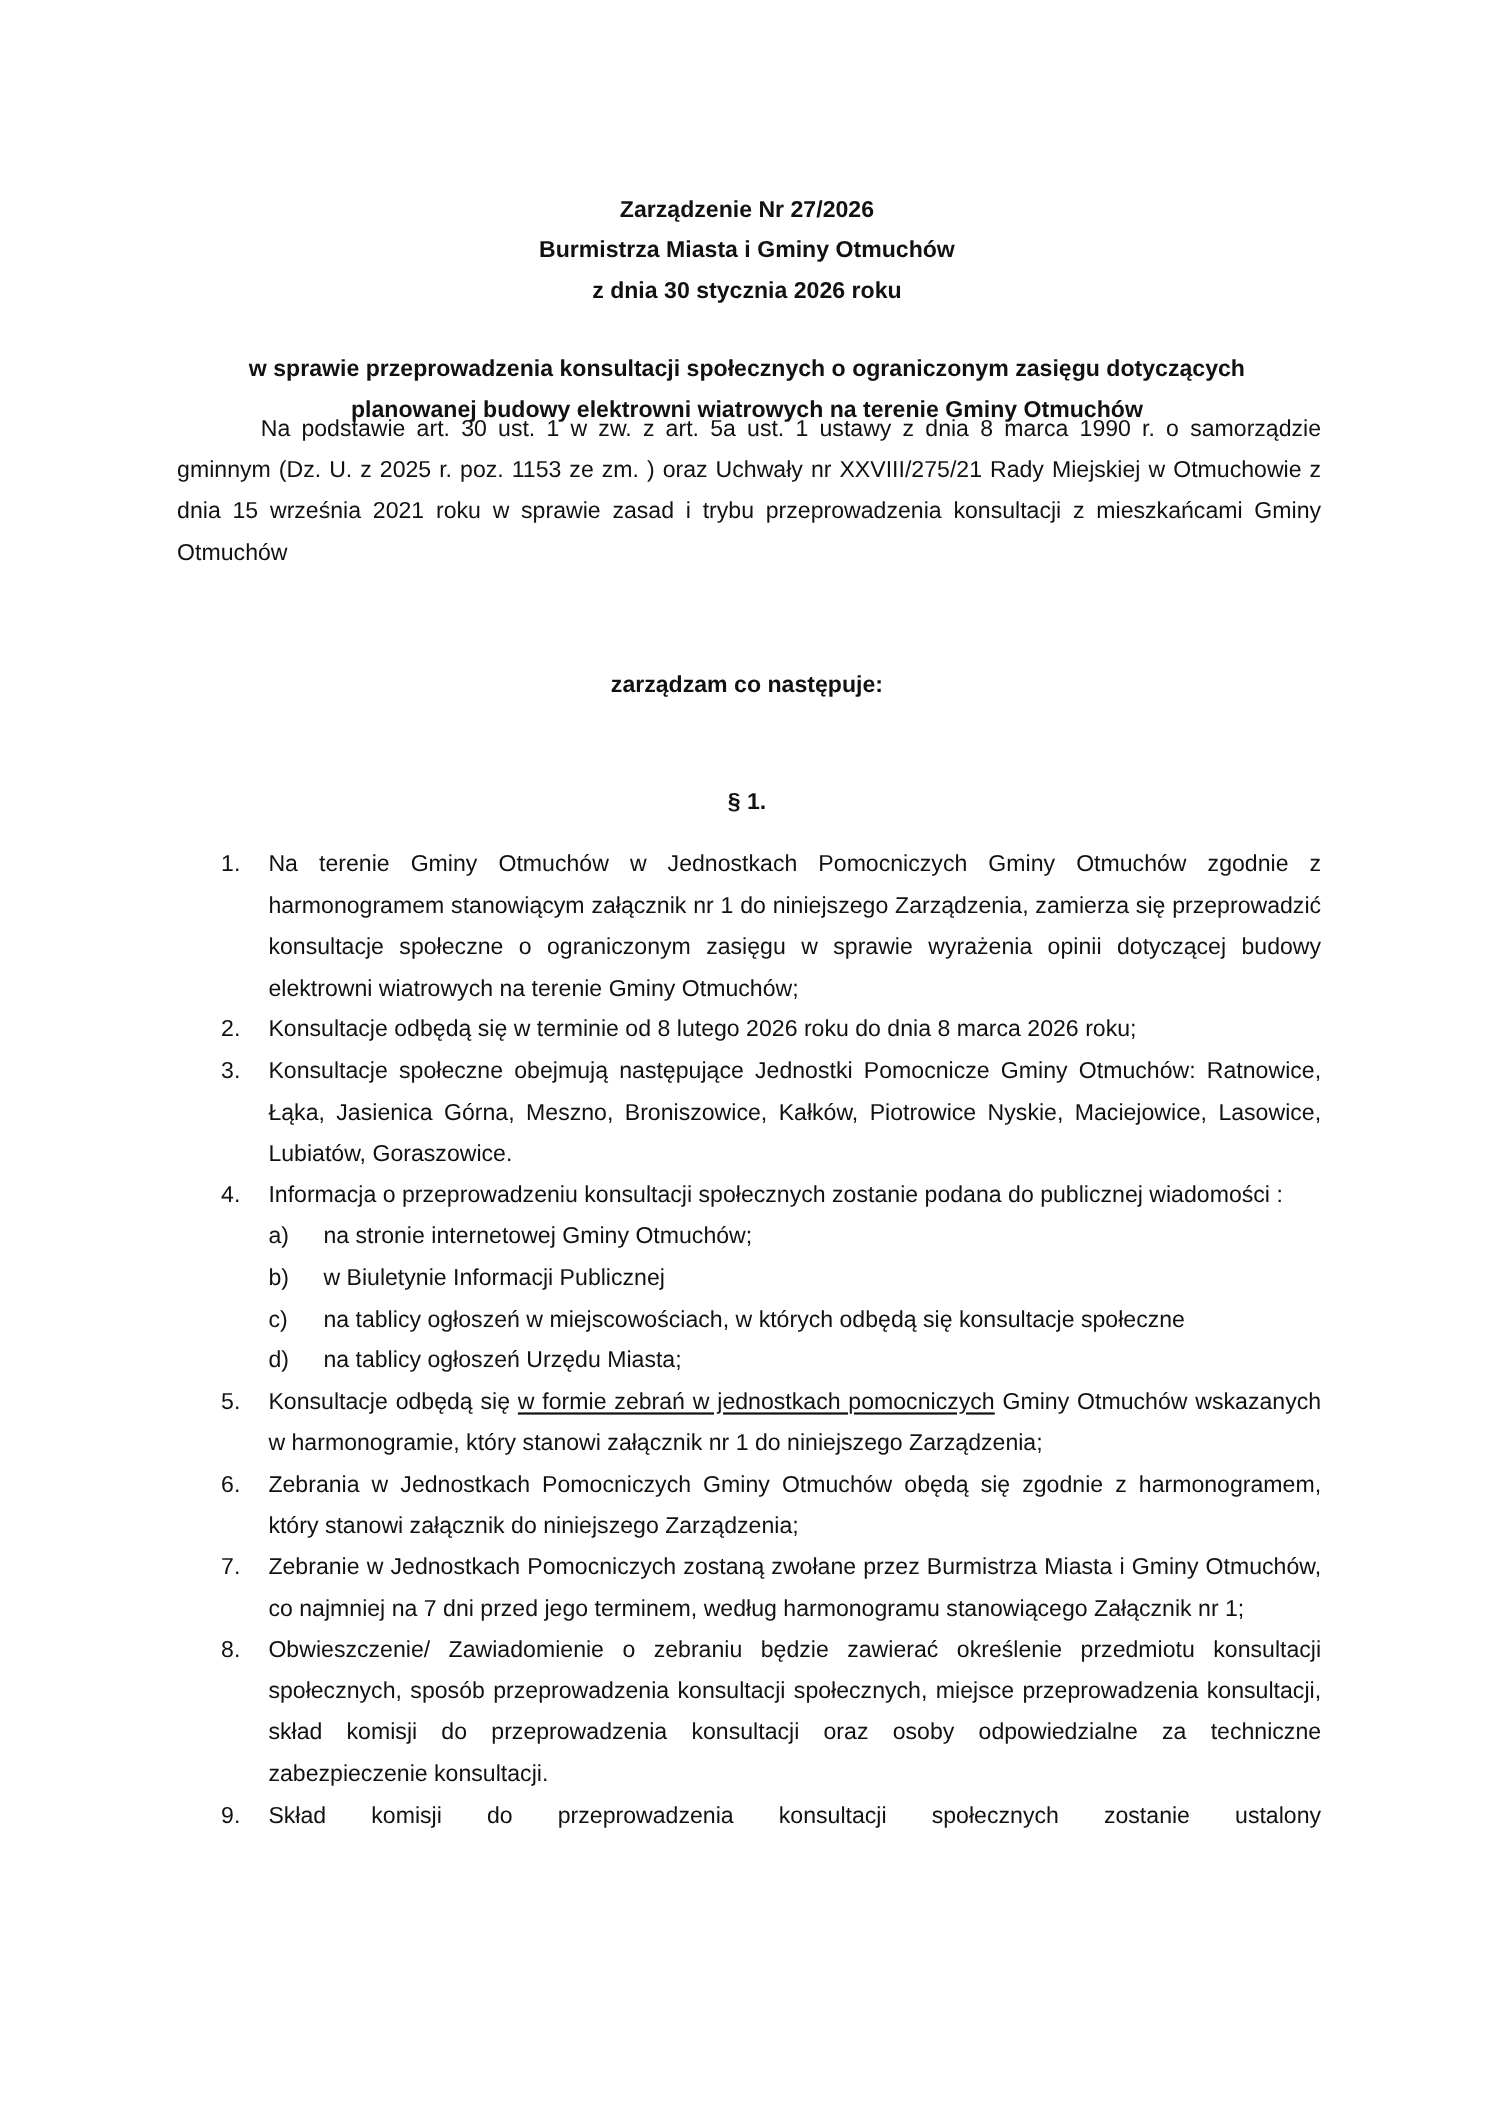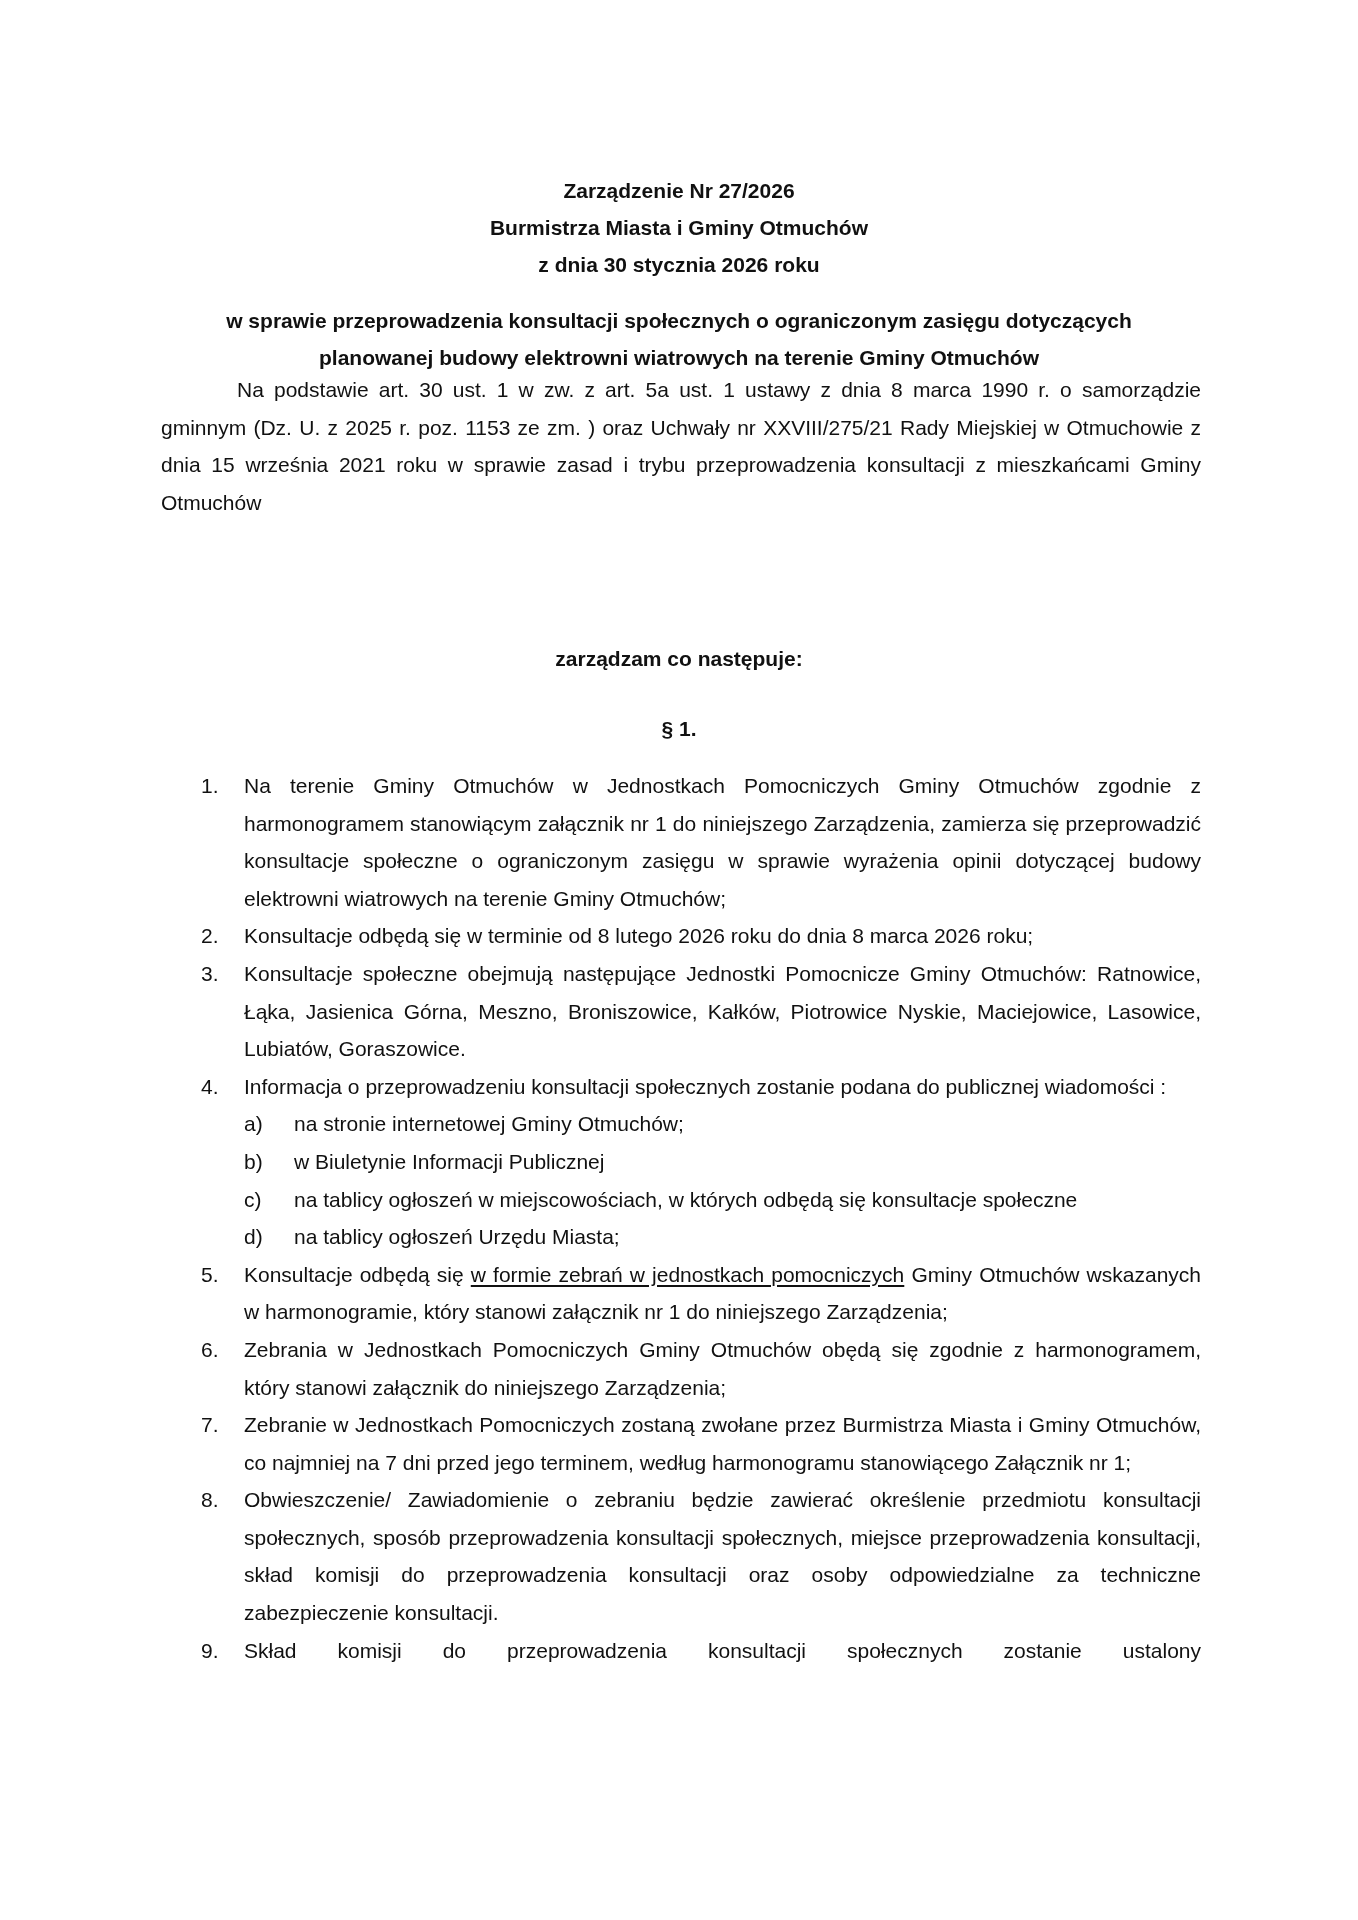--- a/index.html
+++ b/index.html
@@ -28,30 +28,30 @@
 <body>
 
 <div class="page">
 
   <div class="center" style="top:172px;">
     <div>Zarządzenie Nr 27/2026</div>
     <div>Burmistrza Miasta i Gminy Otmuchów</div>
     <div>z dnia 30 stycznia 2026 roku</div>
   </div>
 
-  <div class="center" style="top:302px;">
+  <div class="center" style="top:317px;">
     <div>w sprawie przeprowadzenia konsultacji społecznych o ograniczonym zasięgu dotyczących</div>
     <div>planowanej budowy elektrowni wiatrowych na terenie Gminy Otmuchów</div>
   </div>
 
   <div class="para last-justify" style="top:371px;">
     <span class="indent"></span><span>Na podstawie art. 30 ust. 1 w zw. z art. 5a ust. 1 ustawy z dnia 8 marca 1990 r. o samorządzie gminnym (Dz. U. z 2025 r. poz. 1153 ze zm. ) oraz Uchwały nr XXVIII/275/21 Rady Miejskiej w Otmuchowie z dnia 15 września 2021 roku w sprawie zasad i trybu przeprowadzenia konsultacji z mieszkańcami Gminy Otmuchów</span>
   </div>
 
-  <div class="center" style="top:640px;">zarządzam co następuje:</div>
+  <div class="center" style="top:604px;">zarządzam co następuje:</div>
 
   <div class="center" style="top:710px;">§ 1.</div>
 
   <ol class="list">
     <li class="li">
       <span class="num">1.</span>
       <span>Na terenie Gminy Otmuchów w Jednostkach Pomocniczych Gminy Otmuchów zgodnie z harmonogramem stanowiącym załącznik nr 1 do niniejszego Zarządzenia, zamierza się przeprowadzić konsultacje społeczne o ograniczonym zasięgu w sprawie wyrażenia opinii dotyczącej budowy elektrowni wiatrowych na terenie Gminy Otmuchów;</span>
     </li>
     <li class="li">
       <span class="num">2.</span>

